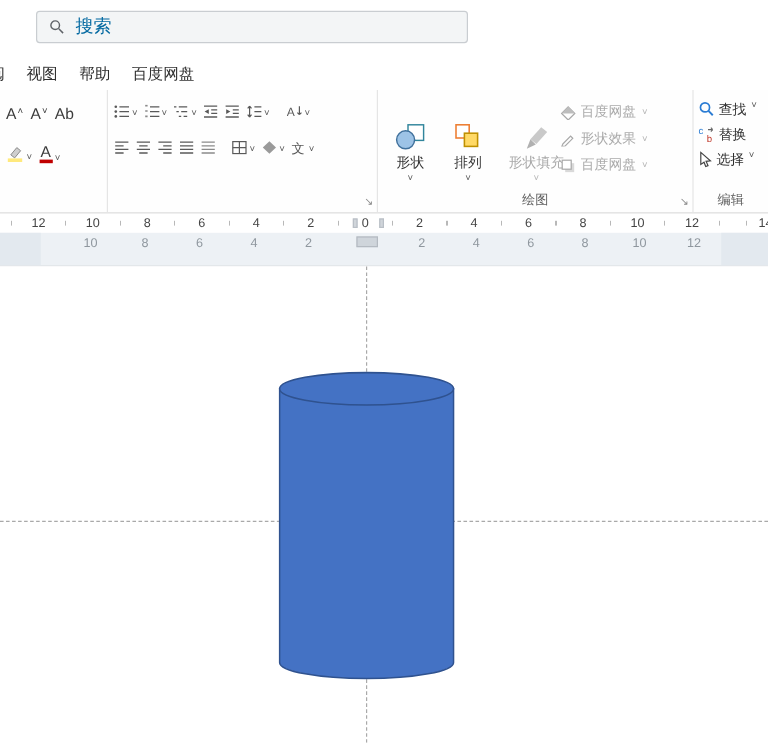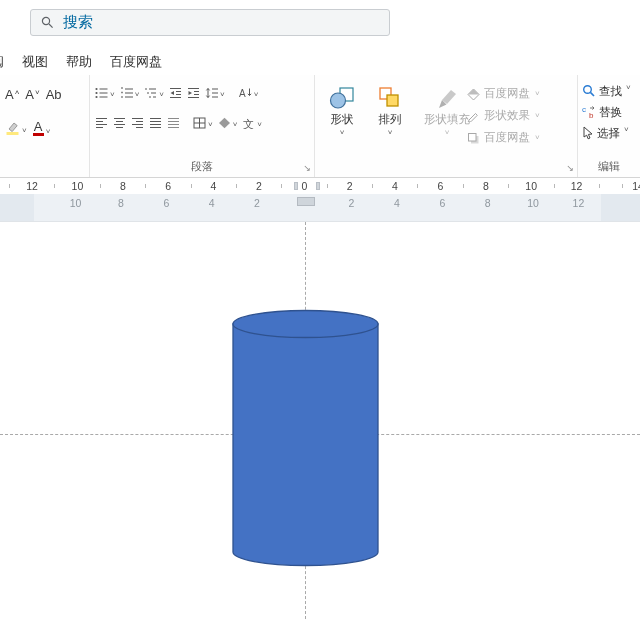--- a/index.html
+++ b/index.html
@@ -26,21 +26,21 @@
   .g-font{width:90px}.g-para{width:225px}.g-draw{width:263px}.g-edit{width:62px;border-right:0}
   .glabel{position:absolute;bottom:3px;left:0;width:100%;text-align:center;font-size:11px;color:#616161}
   .launcher{position:absolute;right:3px;bottom:4px;font-size:9px;color:#8a8a8a;line-height:9px}
   .caret{font-size:8px;color:#5a5a5a;margin-left:1px;line-height:8px}
   .frow{position:absolute;left:4px;display:flex;align-items:center;gap:4px}
   .ibtn{display:inline-flex;align-items:flex-end;gap:1px;padding:1px}
   .Al{font-size:13px;color:#3b3b3b;line-height:13px}
   .supc{font-size:8px;color:#3b3b3b;line-height:8px;transform:translateY(-4px)}
   .colstack{display:flex;flex-direction:column;align-items:center}
   .cbar{display:block;width:11px;height:3px;margin-top:0px}
-  .bigrow{position:absolute;left:8px;top:8px;display:flex;gap:10px;align-items:center}
+  .bigrow{position:absolute;left:8px;top:24px;display:flex;gap:10px;align-items:center}
   .bigbtn{display:flex;flex-direction:column;align-items:center;width:38px;gap:2px;
     font-size:11.5px;color:#333;padding-top:3px}
   .bigbtn .caret{margin:0}
   .qstyles{width:56px;color:#a9a9a9}
   .qstyles .caret{color:#b5b5b5}
   .minicol{position:absolute;left:152px;top:11px;display:flex;flex-direction:column;gap:7px}
   .mini{display:flex;align-items:center;gap:4px;font-size:11.5px;color:#ababab}
   .mini .caret{color:#b5b5b5}
   .ecol{position:absolute;left:4px;top:9px;display:flex;flex-direction:column;gap:6px}
   .erow{display:flex;align-items:flex-start;gap:3px;font-size:11.5px;color:#303030}
@@ -212,21 +212,20 @@
           </svg>
             <span class="caret">˅</span>
         </button>
         <button class="ibtn">
           <svg width="13" height="12" viewBox="0 0 13 12">
             <text x="1" y="10.5" font-size="11" fill="#595959">文</text>
           </svg>
             <span class="caret">˅</span>
         </button>
       </div>
-      <div class="glabel">段落</div>
       <span class="launcher">↘</span>
     </div>
 
     <div class="group g-draw">
       <div class="bigrow">
         <button class="bigbtn">
           <svg width="26" height="24" viewBox="0 0 26 24">
             <rect x="11" y="2" width="13" height="13" fill="#ffffff" stroke="#31859c" stroke-width="1.2"></rect>
             <circle cx="9" cy="14.5" r="7.5" fill="#9dc3e6" stroke="#41719c" stroke-width="1.2"></circle>
           </svg>
@@ -268,20 +267,21 @@
         </button>
         <button class="mini">
           <svg width="13" height="12" viewBox="0 0 13 12">
             <rect x="4" y="4" width="7.5" height="7.5" fill="#d9d9d9"></rect>
             <rect x="1.5" y="1.5" width="7.5" height="7.5" fill="#ffffff" stroke="#a8a8a8" stroke-width="1"></rect>
           </svg>
           <span>百度网盘</span>
           <span class="caret">˅</span>
         </button>
       </div>
+      <div class="glabel">绘图</div>
       <span class="launcher">↘</span>
     </div>
 
     <div class="group g-edit">
       <div class="ecol">
         <button class="erow">
           <svg width="14" height="14" viewBox="0 0 14 14">
             <circle cx="5.5" cy="5.5" r="3.8" fill="none" stroke="#2b7cd3" stroke-width="1.4"></circle>
             <path d="M8.4 8.4l3.6 3.6" stroke="#2b7cd3" stroke-width="1.6"></path>
           </svg>

